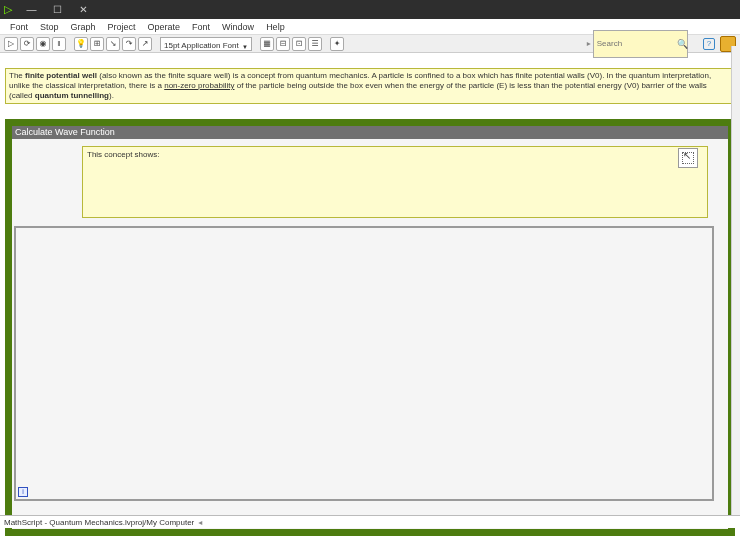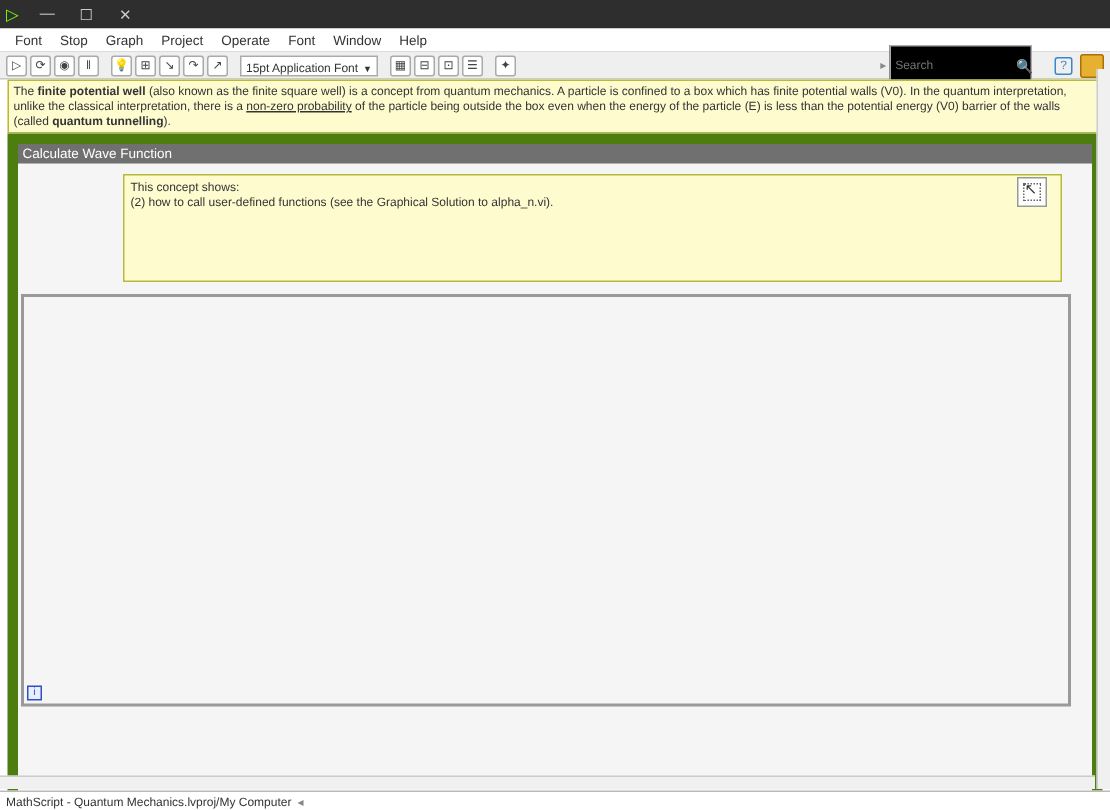--- a/index.html
+++ b/index.html
@@ -20,27 +20,27 @@
 .toolbar{background:#efefef;border-bottom:1px solid #ccc;height:18px;
  display:flex;align-items:center;padding:0 4px;gap:2px}
 .toolbar .btn{width:14px;height:14px;border:1px solid var(--ctl);
  background:#fff;border-radius:2px;display:flex;align-items:center;
  justify-content:center;font-size:8px;color:#444;cursor:pointer}
 .toolbar .fontbox{height:14px;border:1px solid var(--ctl);background:#fff;
  font-size:8px;padding:0 3px;display:flex;align-items:flex-end;width:92px}
 .toolbar .sep{width:4px}
 .toolbar .spacer{flex:1}
 .toolbar .search{height:28px;width:95px;border:1px solid var(--ctl);
- background:#000000;font-size:8px;padding:0 14px 0 3px;color:#888}
+ background:#fef9c3;font-size:8px;padding:0 14px 0 3px;color:#888}
 .toolbar .mag{position:relative;left:-12px;color:#888;font-size:9px}
 .toolbar .qm{width:12px;height:12px;border:1px solid #3a87c7;color:#3a87c7;
  border-radius:2px;text-align:center;font-size:8px;line-height:10px}
 .toolbar .vi{width:16px;height:16px;background:#e8b030;
  border:1px solid #aa7000;border-radius:2px;margin-left:3px}
-.desc{margin:0 5px;background:var(--tip);border:1px solid var(--tipborder);
+.desc{margin:15px 5px;background:var(--tip);border:1px solid var(--tipborder);
  padding:2px 3px;font-size:8px;line-height:1.25;color:#333}
 .desc b{font-weight:700} .desc u{text-decoration:underline}
 .canvas{flex:1;margin:0 5px 4px;background:var(--pane);border:7px solid #4d7c0f;
  position:relative;overflow:hidden}
 .sechdr{position:absolute;left:-1px;top:0;right:-1px;height:13px;
  background:var(--hdr);color:#fff;font-size:9px;padding-left:4px;
  line-height:13px}
 .tip2{position:absolute;left:70px;right:20px;top:20px;height:72px;
  background:var(--tip);border:1px solid var(--tipborder);padding:3px 4px;
  font-size:8px;line-height:1.3}
@@ -82,21 +82,21 @@
  font-size:7px;padding:0 2px;display:flex;align-items:center;position:absolute}
 .tun{position:absolute;width:8px;height:8px;background:var(--org);
  border:1px solid #8a5000}
 .wire-o{position:absolute;background:var(--org);height:1px}
 .node{position:absolute;width:14px;height:14px;background:#fff;
  border:1px solid #666;font-size:7px;text-align:center;line-height:12px}
 .stop{position:absolute;width:20px;height:13px;background:var(--lime);
  border:1px solid #4a9000;border-radius:2px}
 .qn{position:absolute;width:26px;height:10px;border:1px solid #888;
  background:#efefef;font-size:7px;line-height:8px;text-align:center}
-.bot{position:absolute;left:0;right:0;bottom:0;height:13px;
+.bot{position:absolute;left:0;right:0;bottom:12px;height:13px;
  background:#fff;border-top:1px solid #bbb;font-size:8px;
  display:flex;align-items:center;padding-left:4px}
 .bot .arr{color:#888;margin-left:4px}
 .outer-sc-v{position:absolute;right:0;top:46px;bottom:14px;width:9px;
  background:#f0f0f0;border-left:1px solid #ccc}
 .outer-sc-h{position:absolute;left:0;right:10px;bottom:14px;height:9px;
  background:#f0f0f0;border-top:1px solid #ccc}
 .loop{position:absolute;border:2px solid #9a9a9a;background:#f5f5f5}
 .loop .i{position:absolute;left:2px;bottom:2px;width:10px;height:10px;
  border:1px solid #3050c0;background:#e8eeff;font-size:7px;
@@ -163,21 +163,20 @@
 
 <div class="desc">
  <span>The </span><b>finite potential well</b><span> (also known as the finite square well) is a concept from quantum mechanics. A particle is confined to a box which has finite potential walls (V0). In the quantum interpretation, unlike the classical interpretation, there is a </span><u>non-zero probability</u><span> of the particle being outside the box even when the energy of the particle (E) is less than the potential energy (V0) barrier of the walls (called </span><b>quantum tunnelling</b><span>).</span>
 </div>
 
 <div class="canvas">
  <div class="sechdr">Calculate Wave Function</div>
 
  <div class="tip2">
   <div>This concept shows:</div>
-  <div>(2) how to call user-defined functions (see the Graphical Solution to alpha_n.vi).</div>
  </div>
  <div class="ctx"></div>
 
  <div class="frame" style="left:60px;top:112px;width:190px;height:195px">
   <div class="lab">Initialization</div>
   <div class="bluebox" style="left:4px;top:4px;right:4px;bottom:4px"></div>
   <div class="msn" style="left:14px;top:10px;width:160px;height:100px">
    <div class="gut">
           <div class="n">1</div>
           <div class="n">2</div>

